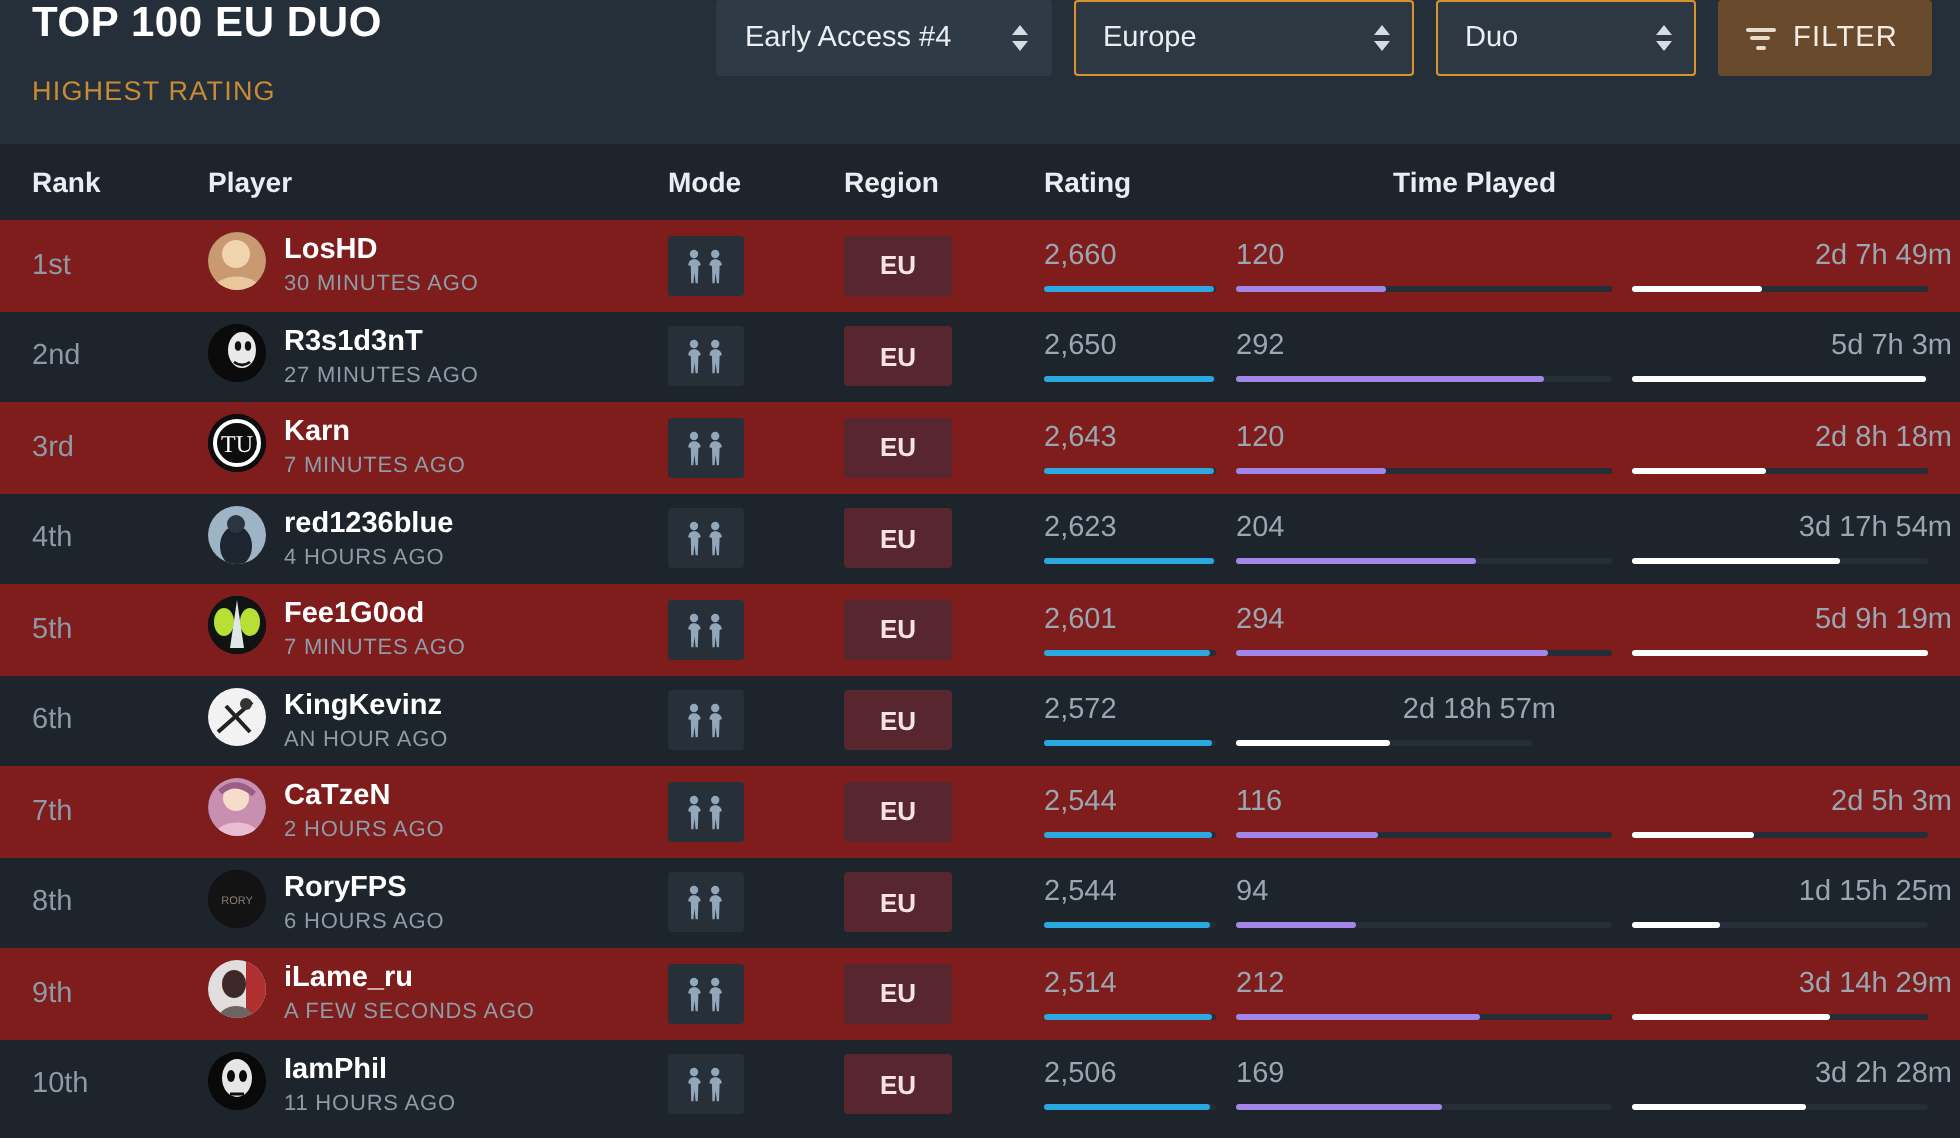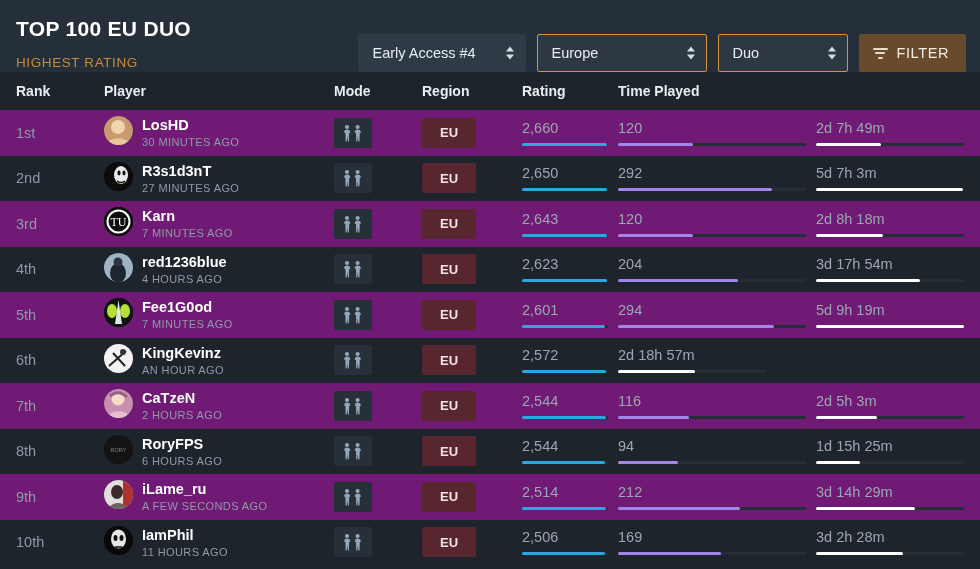--- a/index.html
+++ b/index.html
@@ -9,21 +9,21 @@
     font-family: "Liberation Sans", sans-serif;
     overflow: hidden;
   }
 
   
   .header {
     position: relative;
     height: 72px;
     background: #252f39;
     display: flex;
-    align-items: flex-end;
+    align-items: flex-start;
     padding: 0 14px 0 16px;
   }
   .title-block { flex: 0 0 auto; }
   .title {
     font-size: 21px;
     font-weight: bold;
     color: #ffffff;
     letter-spacing: 0.3px;
     line-height: 24px;
   }
@@ -102,30 +102,30 @@
     color: #e8eef3;
     font-size: 14px;
     font-weight: bold;
   }
   .row {
     display: flex;
     align-items: center;
     height: 45.5px;
     padding: 0 0 0 16px;
   }
-  .row.odd  { background: #701a75; }
+  .row.odd  { background: #7f1d1d; }
   .row.even { background: #1d242c; }
 
   .c-rank   { width: 88px; flex: 0 0 88px; }
   .c-player { width: 230px; flex: 0 0 230px; }
   .c-mode   { width: 88px; flex: 0 0 88px; }
   .c-region { width: 100px; flex: 0 0 100px; }
   .c-rating { width: 96px; flex: 0 0 96px; }
   .c-matches{ width: 198px; flex: 0 0 198px; }
-  .c-time   { width: 160px; flex: 0 0 160px; }
+  .c-time   { width: 160px; flex: 0 0 160px; text-align: right; }
 
   .rank-text { color: #8d9aa6; font-size: 14.5px; }
 
   .player-cell { display: flex; align-items: flex-start; gap: 9px; }
   .avatar {
     width: 29px; height: 29px;
     border-radius: 50%;
     flex: 0 0 29px;
     overflow: hidden;
     position: relative;

